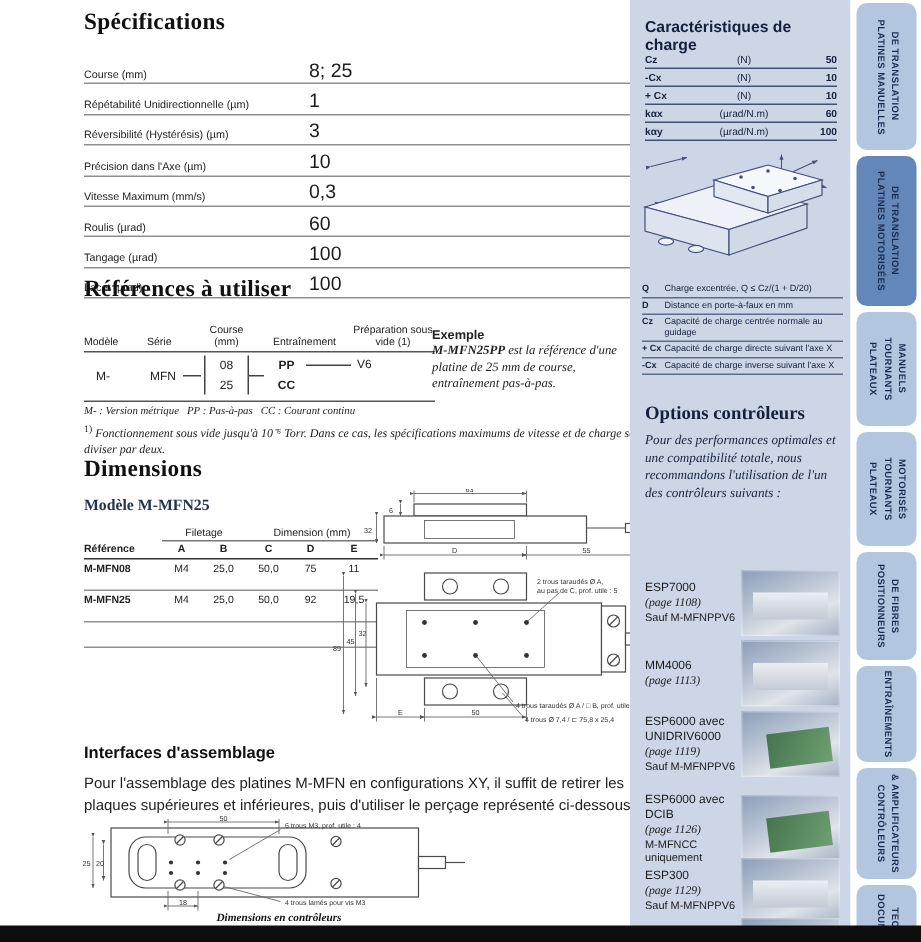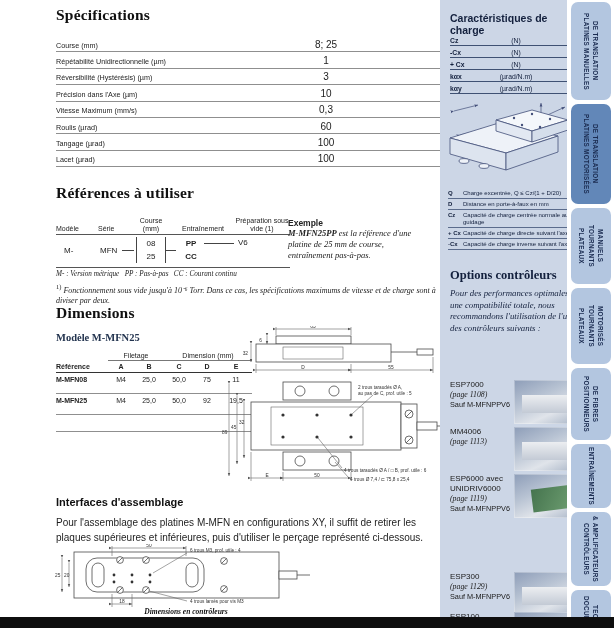--- a/index.html
+++ b/index.html
@@ -9,21 +9,21 @@
   
   .main{position:absolute;left:0;top:0;width:488px;height:628px;margin-left:26px;}
   .h-big{position:absolute;left:30px;margin:0;font:bold 15.5px "Liberation Serif",serif;color:#101010;letter-spacing:.2px;}
   .h-sub{position:absolute;left:30px;margin:0;font:bold 10.5px "Liberation Serif",serif;color:#23344f;}
   .h-small{position:absolute;left:30px;margin:0;font:bold 11px "Liberation Sans",sans-serif;color:#101010;}
 
   .spec-table{position:absolute;left:30px;top:36px;width:390px;}
   .spec-row{display:grid;grid-template-columns:150px 1fr;align-items:end;
             border-bottom:1px solid #8f8f8f;padding:2.6px 0 1.8px;}
   .spec-label{font-size:7.2px;color:#1c1c1c;}
-  .spec-value{font-size:10px;text-align:center;color:#1c1c1c;}
+  .spec-value{font-size:13px;text-align:left;color:#1c1c1c;}
 
   
   .ref-block{position:absolute;left:30px;top:214px;width:240px;font-size:7px;}
   .ref-heads{position:relative;height:20px;}
   .rh{position:absolute;bottom:1px;line-height:1.15;}
   .rh-model{left:0;width:36px;}
   .rh-serie{left:42px;width:30px;}
   .rh-course{left:76px;width:38px;text-align:center;}
   .rh-drive{left:118px;width:58px;text-align:center;}
   .rh-vac{left:178px;width:56px;text-align:center;}
@@ -67,40 +67,40 @@
 
   .body-text{position:absolute;left:30px;top:516px;width:382px;font-size:10px;line-height:1.45;color:#1e1e1e;}
   .caption{position:absolute;left:55px;top:607px;width:210px;text-align:center;
            font:bold italic 7.5px "Liberation Serif",serif;color:#111;}
 
   svg text{font-family:"Liberation Sans",sans-serif;}
   .tdim{font-size:4.8px;fill:#333;}
   .tlab{font-size:4.7px;fill:#333;}
 
   
-  .sidebar{position:absolute;left:420px;top:0;width:147px;height:628px;background:#ccd6e6;margin-left:20px;}
+  .sidebar{position:absolute;left:420px;top:0;width:147px;height:628px;background:#ccd6e6;}
   .sb-title{position:absolute;left:10px;top:12px;width:132px;margin:0;
             font:bold 10.5px "Liberation Sans",sans-serif;color:#13203d;}
   .load-table{position:absolute;left:10px;top:34px;width:128px;}
   .load-row{display:flex;align-items:end;border-bottom:1px solid #3f5173;padding:2.5px 0 1.5px;
             font-size:6.8px;color:#13203d;}
   .ls{width:30px;font-weight:bold;}
   .lu{flex:1;text-align:center;}
   .lv{width:26px;text-align:right;font-weight:bold;}
   .load-svg{position:absolute;left:4px;top:98px;}
   .legend{position:absolute;left:8px;top:188px;width:134px;}
   .legend-row{display:flex;border-bottom:1px solid #5b6c8c;padding:1.8px 0 1.4px;
               font-size:6px;line-height:1.15;color:#13203d;}
   .lg-sym{width:15px;font-weight:bold;flex:none;}
   .lg-text{flex:1;}
   .opt-title{position:absolute;left:10px;top:268px;margin:0;
              font:600 12.5px "Liberation Serif",serif;color:#13203d;}
   .opt-intro{position:absolute;left:10px;top:288px;width:130px;
              font:italic 8.8px "Liberation Serif",serif;line-height:1.32;color:#13203d;}
-  .ctrl-item{position:absolute;left:10px;width:130px;display:flex;align-items:flex-start;}
+  .ctrl-item{position:absolute;left:10px;width:130px;display:flex;align-items:center;}
   .ctrl-text{width:62px;flex:none;font-size:7.8px;line-height:1.25;color:#1a1a1a;}
   .ctrl-name{font-size:8px;}
   .ctrl-page{font:italic 7.8px "Liberation Serif",serif;}
   .ctrl-note{font-size:7.3px;margin-top:1px;}
   .photo{position:relative;width:66px;height:44px;margin-left:2px;flex:none;
          background:linear-gradient(155deg,#8d9db8 0%,#b8c3d3 38%,#e0e4ea 68%,#a4b1c4 100%);
          box-shadow:inset 0 0 0 1px rgba(255,255,255,.3);}
   .photo .face{position:absolute;left:12%;right:12%;top:34%;height:40%;
                background:linear-gradient(180deg,#eceef1,#c3cad5);}
   .photo.board .face{left:28%;right:8%;top:30%;height:52%;
@@ -498,20 +498,30 @@
       <div class="ctrl-text">
         <div class="ctrl-name">ESP6000 avec UNIDRIV6000</div>
         <div class="ctrl-page">(page 1119)</div>
         <div class="ctrl-note">Sauf M-MFNPPV6</div>
       </div>
       <div class="photo board">
           <div class="face"></div>
         </div>
     </div>
 
+    <div class="ctrl-item" style="top:528px">
+      <div class="ctrl-text">
+        <div class="ctrl-name">ESP6000 avec DCIB</div>
+        <div class="ctrl-page">(page 1126)</div>
+        <div class="ctrl-note">M-MFNCC uniquement</div>
+      </div>
+      <div class="photo board">
+          <div class="face"></div>
+        </div>
+    </div>
 
     <div class="ctrl-item" style="top:572px">
       <div class="ctrl-text">
         <div class="ctrl-name">ESP300</div>
         <div class="ctrl-page">(page 1129)</div>
         <div class="ctrl-note">Sauf M-MFNPPV6</div>
       </div>
       <div class="photo">
           <div class="face"></div>
         </div>

